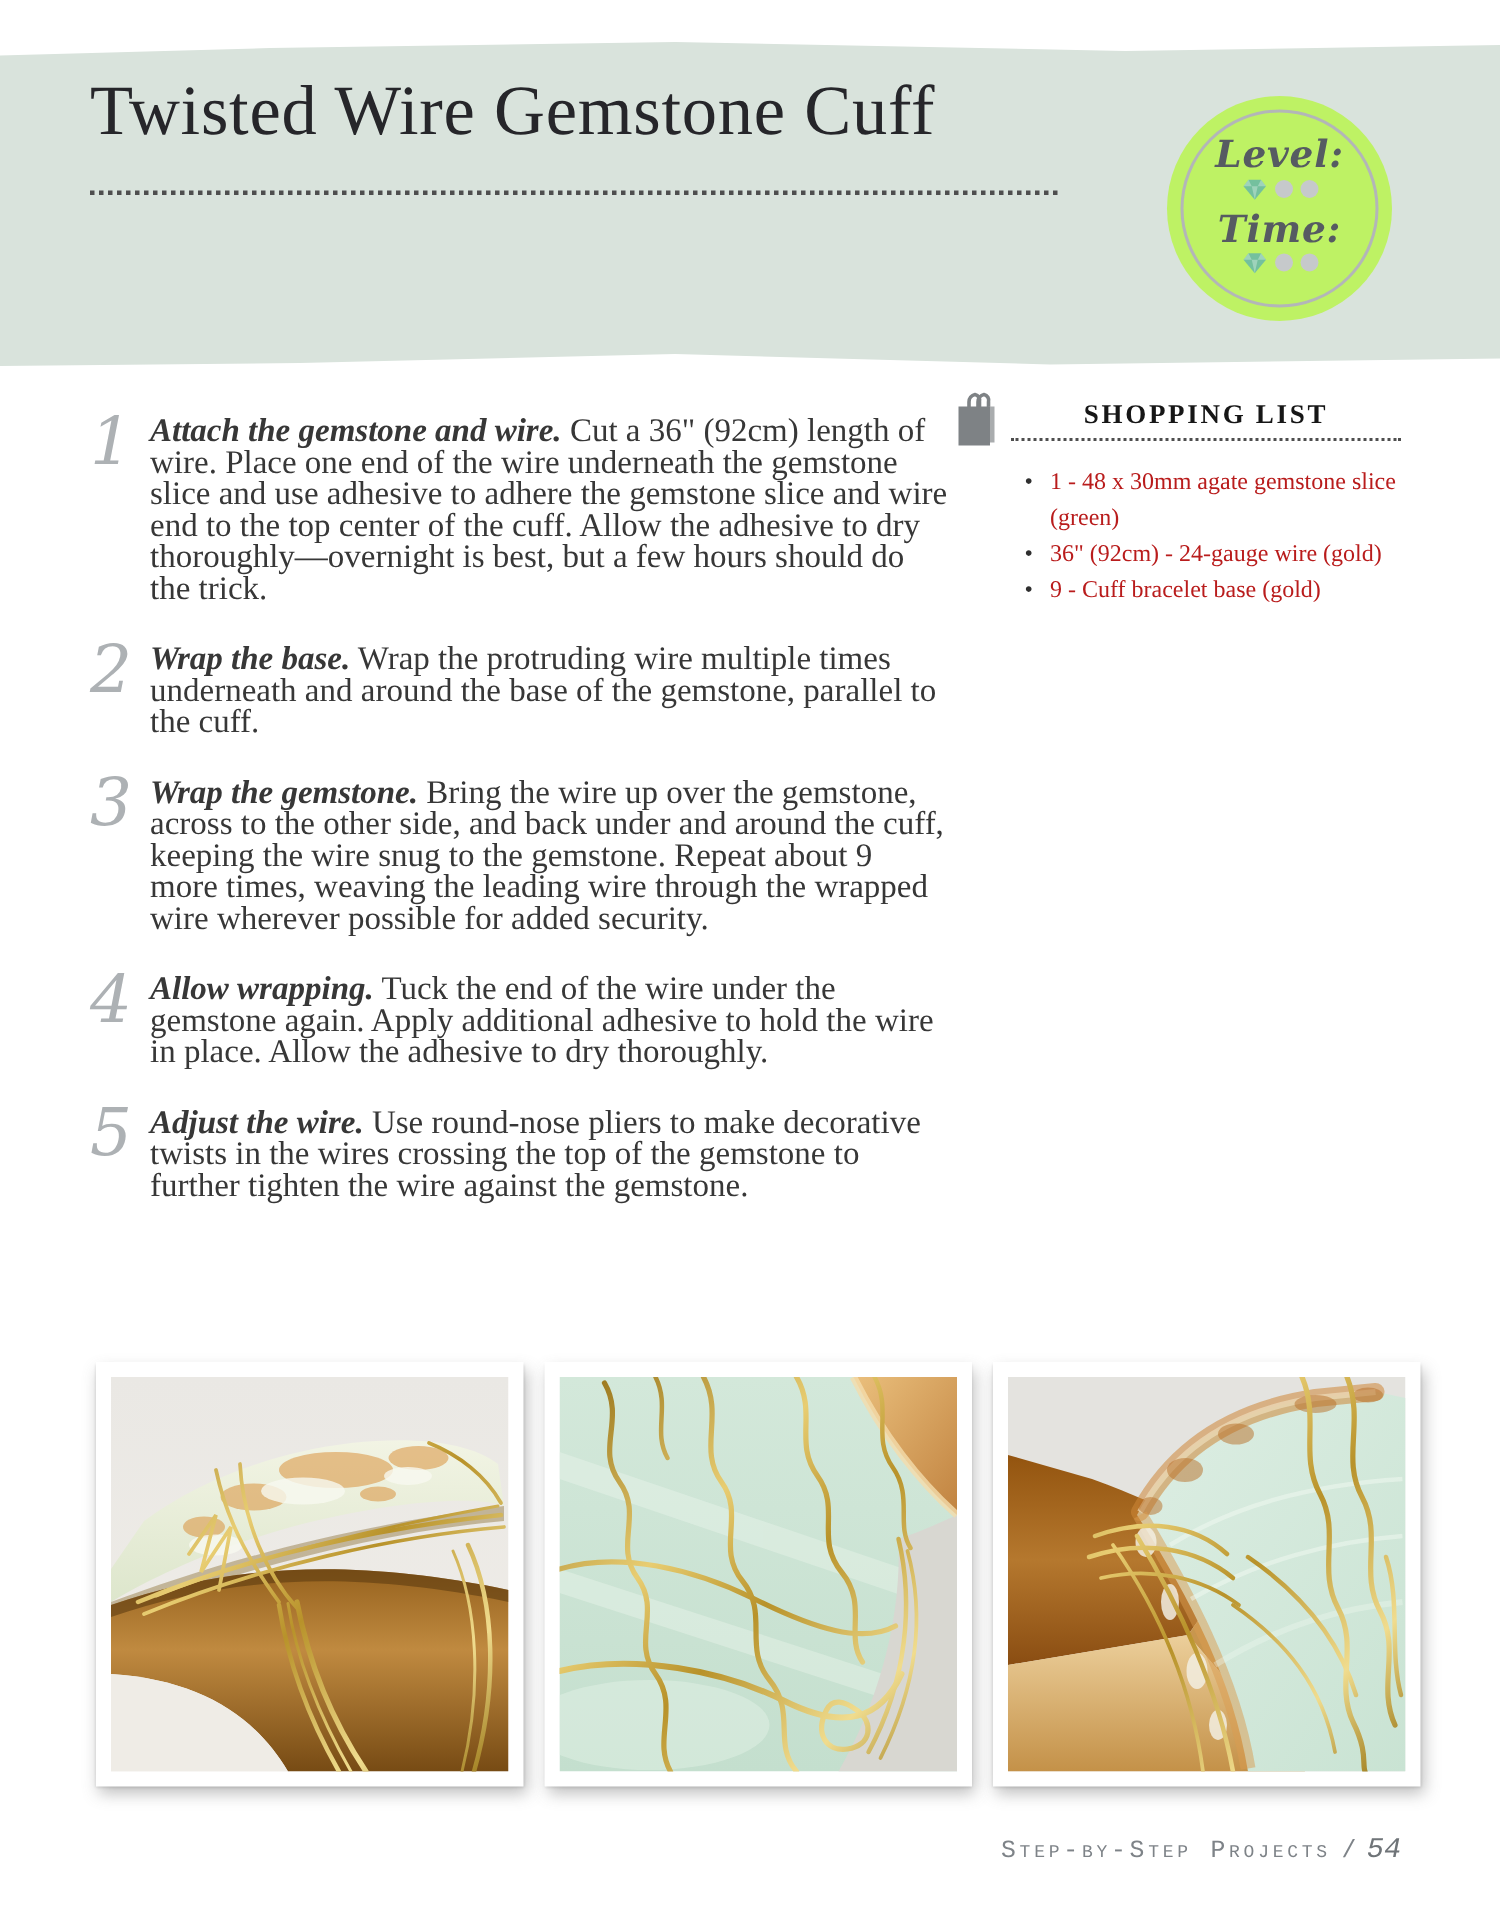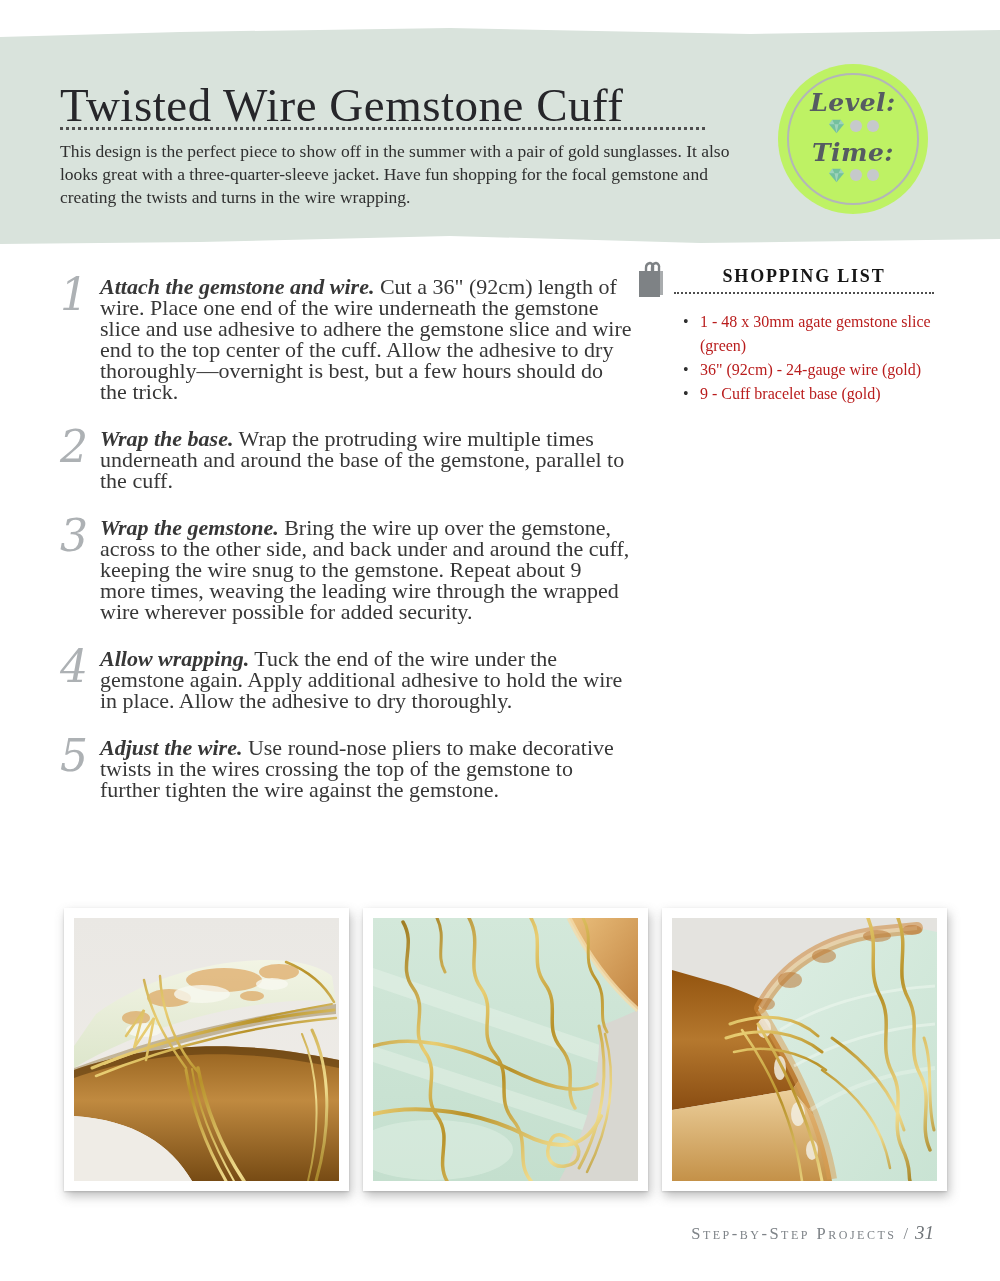--- a/index.html
+++ b/index.html
@@ -13,21 +13,21 @@
 
   
   .band{
     position:absolute;left:0;top:28px;width:1000px;height:218px;
     background:var(--band_green);
     clip-path:polygon(0 9px,18% 4px,45% 0,75% 6px,100% 2px,
                       100% calc(100% - 7px),70% calc(100% - 3px),45% calc(100% - 10px),
                       20% calc(100% - 4px),0 calc(100% - 2px));
   }
   .page-title{
-    position:absolute;left:60px;top:82px;width:700px;
+    position:absolute;left:60px;top:51px;width:700px;
     font-size:47px;font-weight:400;color:#26262a;letter-spacing:.5px;line-height:1;
   }
   .title-rule{position:absolute;left:60px;top:127px;width:645px;border-top:3px dotted #4e4e4e;}
   .intro{
     position:absolute;left:60px;top:140px;width:700px;
     font-size:17.5px;line-height:1.32;color:#2f2f2f;
   }
 
   
   .badge{
@@ -73,35 +73,34 @@
   .photos{position:absolute;left:64px;top:908px;display:flex;gap:14px;}
   .photo-frame{
     width:285px;height:283px;background:#ffffff;padding:10px;
     box-shadow:0 1px 2px rgba(0,0,0,.14), 2px 5px 10px rgba(110,110,110,.45);
   }
   .photo{width:265px;height:263px;display:block;}
 
   
   .footer{
     position:absolute;right:66px;top:1222px;display:flex;align-items:baseline;gap:7px;
-    color:#7e8388;font-size:16.5px;letter-spacing:2.5px;
+    color:#7e8388;font-size:16.5px;letter-spacing:2.5px;font-family:Liberation Mono, monospace;
   }
   .footer-label{font-variant:small-caps;}
   .footer-sep{letter-spacing:0;}
   .page-num{font-style:italic;font-size:19px;letter-spacing:0;color:#6f7478;}
 </style>
 </head>
 <body>
 
 <div class="page">
 
   <div class="band"></div>
   <h1 class="page-title">Twisted Wire Gemstone Cuff</h1>
   <div class="title-rule"></div>
-  <p class="intro">This design is the perfect piece to show off in the summer with a pair of gold sunglasses. It also looks great with a three-quarter-sleeve jacket. Have fun shopping for the focal gemstone and creating the twists and turns in the wire wrapping.</p>
 
   <div class="badge">
     <div class="badge-label">Level:</div>
     <div class="rating" id="level-rating">
         <svg class="gem" viewBox="0 0 20 18">
           <path class="gem-body" d="M5 1h10l4 5.2L10 17 1 6.2z"></path>
           <path d="M5 1 7.6 6.2H1zM15 1l-2.6 5.2H19zM7.6 6.2h4.8L10 17z" fill="#ffffff" opacity="0.3"></path>
         </svg>
         <span class="dot"></span>
         <span class="dot"></span>
@@ -329,16 +328,16 @@
           <path d="M150,152 C185,176 210,206 218,250" stroke-width="2.5"></path>
           <path d="M252,120 C262,150 254,182 262,212" stroke-width="3"></path>
         </g>
       </svg>
     </div>
   </div>
 
   <div class="footer">
     <span class="footer-label">Step-by-Step Projects</span>
     <span class="footer-sep">/</span>
-    <span class="page-num">31</span>
+    <span class="page-num">54</span>
   </div>
 
 </div>
 
 </body></html>

